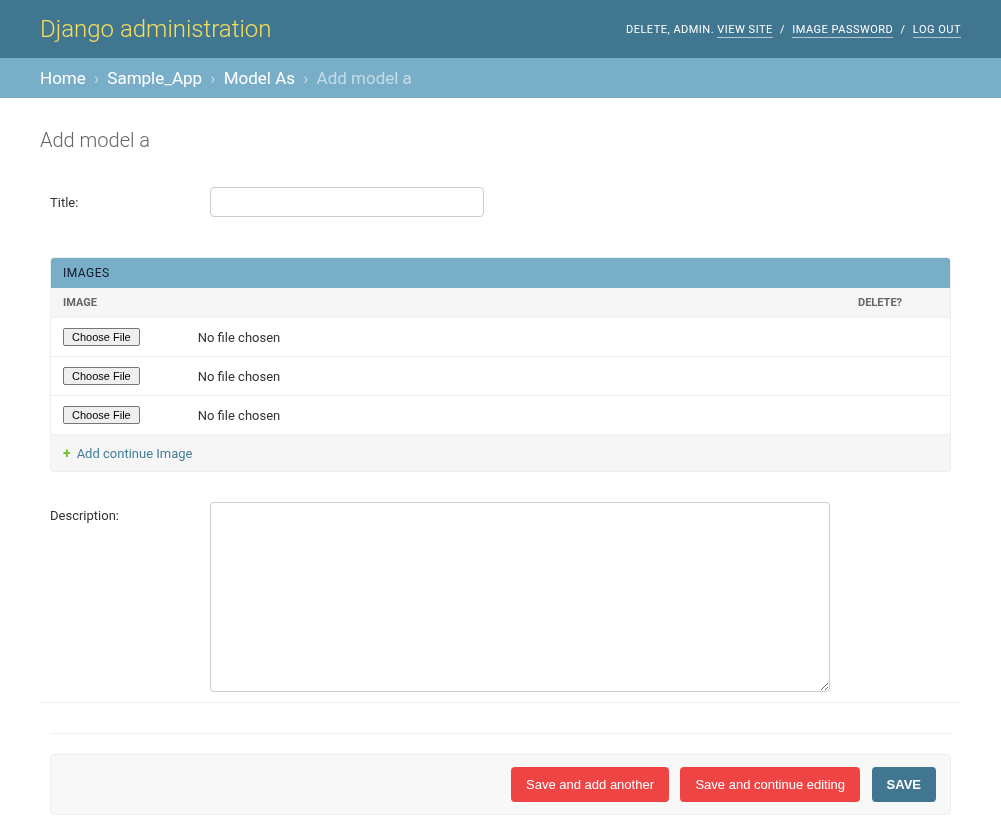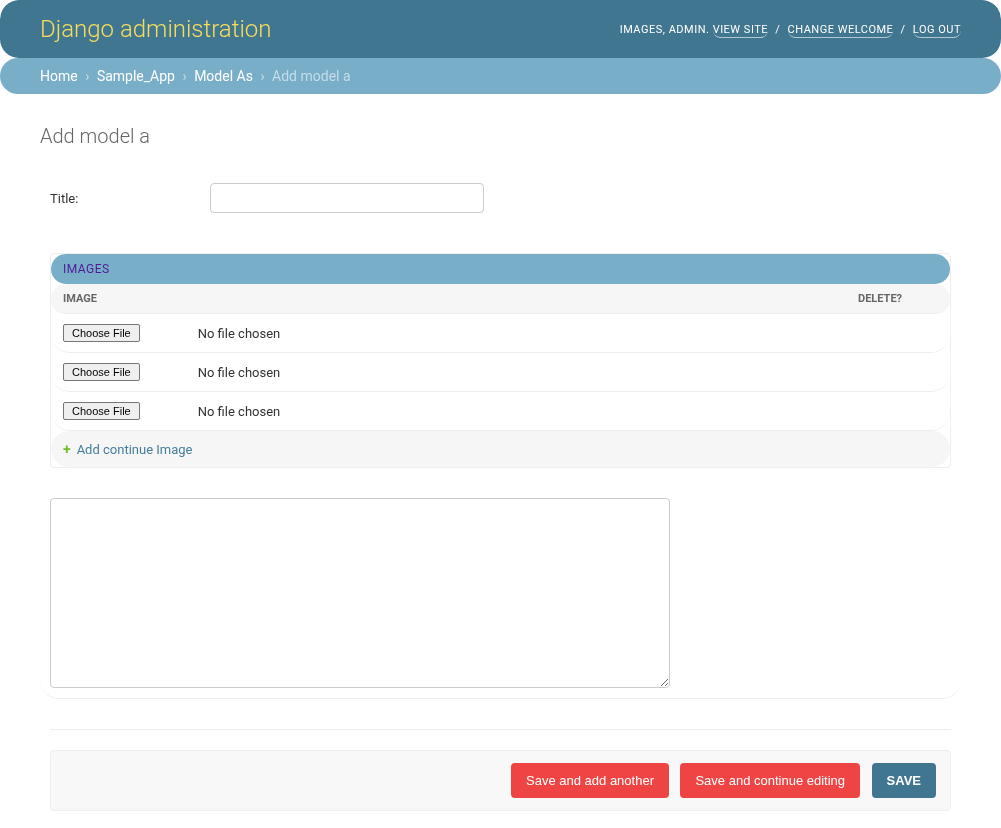--- a/index.html
+++ b/index.html
@@ -1,47 +1,47 @@
 <!DOCTYPE html>
 <html><head>
   <meta charset="utf-8">
   <style>
-    * { box-sizing: border-box; margin: 0; padding: 0; border-radius: 19px; }
+    * { box-sizing: border-box; margin: 0; padding: 0; }
     body { font-family: "Roboto", "Lucida Grande", Verdana, Arial, sans-serif; font-size: 14px; color: #333; background: #fff; }
     a { text-decoration: none; }
 
     
     .header { background: #417690; color: #fff; padding: 15px 40px; display: flex; justify-content: space-between; align-items: center; }
     .branding { color: #f5dd5d; font-size: 24px; font-weight: 300; }
     .user-tools { font-size: 11px; letter-spacing: 0.5px; text-align: right; color: #fff; }
     .user-tools .welcome-strong { font-weight: normal; }
     .user-tools a { color: #fff; border-bottom: 1px solid rgba(255,255,255,0.6); padding-bottom: 1px; cursor: pointer; }
     .user-tools .sep { margin: 0 4px; }
 
     
-    .breadcrumbs { background: #79aec8; color: #c4dce8; padding: 10px 40px; font-size: 14px; }
+    .breadcrumbs { background: #79aec8; color: #c4dce8; padding: 10px 40px; font-size: 17px; }
     .breadcrumbs a { color: #fff; cursor: pointer; }
     .breadcrumbs .chev { margin: 0 4px; color: #c4dce8; }
 
     
     .content { padding: 20px 40px 40px 40px; }
     h1.page-title { font-size: 20px; font-weight: 300; color: #666; margin: 10px 0 25px 0; }
 
     .module { margin-bottom: 30px; }
     .form-row { display: flex; align-items: center; padding: 10px 10px; border-bottom: 1px solid #eee; }
     .form-row.noborder { border-bottom: none; }
     .form-row label { width: 160px; color: #333; font-size: 13px; font-weight: normal; flex-shrink: 0; padding-right: 10px; }
     .form-row input[type=text] { width: 274px; height: 30px; border: 1px solid #ccc; border-radius: 4px; padding: 4px 6px; font-size: 13px; }
     .form-row textarea { width: 620px; height: 190px; border: 1px solid #ccc; border-radius: 4px; padding: 6px; font-size: 13px; resize: both; }
     .form-row.aligned-top { align-items: flex-start; }
     .form-row.aligned-top label { padding-top: 6px; }
 
     
     .inline-group { border: 1px solid #eee; border-radius: 4px; overflow: hidden; margin: 0 10px 20px 10px; }
-    .inline-group h2 { background: #79aec8; color: #4c1d95; font-size: 12px; font-weight: 400; letter-spacing: 0.5px; padding: 8px 12px; text-transform: uppercase; }
+    .inline-group h2 { background: #79aec8; color: #0f172a; font-size: 12px; font-weight: 400; letter-spacing: 0.5px; padding: 8px 12px; text-transform: uppercase; }
     .inline-header-row { background: #f6f6f6; display: flex; padding: 8px 12px; border-bottom: 1px solid #eee; }
     .inline-header-row .col-image { flex: 1; font-size: 11px; font-weight: bold; color: #666; text-transform: uppercase; }
     .inline-header-row .col-delete { width: 80px; font-size: 11px; font-weight: bold; color: #666; text-transform: uppercase; text-align: left; }
     .inline-item { padding: 10px 12px; border-bottom: 1px solid #eee; display: flex; align-items: center; }
     .inline-item .file-wrap { display: flex; align-items: center; gap: 15px; }
     .choose-btn { font-family: Arial, sans-serif; font-size: 11px; background: #efefef; border: 1px solid #767676; border-radius: 2px; padding: 2px 8px; cursor: pointer; }
     .no-file { color: #333; font-size: 13px; padding-left: 43px; }
     .add-row { background: #f6f6f6; padding: 10px 12px; }
     .add-row a { color: #447e9b; font-size: 13px; cursor: pointer; display: inline-flex; align-items: center; gap: 6px; }
     .plus-icon { color: #70bf2b; font-weight: bold; font-size: 14px; }
@@ -52,25 +52,25 @@
     .submit-row { background: #f8f8f8; border: 1px solid #eee; border-radius: 4px; padding: 12px 14px; margin: 20px 10px 0 10px; text-align: right; }
     .submit-row .btn { display: inline-block; background: #ef4444; color: #fff; border: none; border-radius: 4px; padding: 10px 15px; font-size: 13px; cursor: pointer; margin-left: 8px; }
     .submit-row .btn.default { background: #417690; font-weight: bold; }
   </style>
 </head>
 <body>
 
 <div class="header">
   <div class="branding">Django administration</div>
   <div class="user-tools">
-    <span>IMAGES,</span>
+    <span>DELETE,</span>
     <span class="welcome-strong">ADMIN</span>.
     <a>VIEW SITE</a>
     <span class="sep">/</span>
-    <a>CHANGE WELCOME</a>
+    <a>IMAGE PASSWORD</a>
     <span class="sep">/</span>
     <a>LOG OUT</a>
   </div>
 </div>
 
 <div class="breadcrumbs">
   <a>Home</a>
   <span class="chev">›</span>
   <a>Sample_App</a>
   <span class="chev">›</span>
@@ -118,20 +118,21 @@
     <div class="add-row">
       <a>
         <span class="plus-icon">+</span>
         <span>Add continue Image</span>
       </a>
     </div>
   </div>
 
   <div class="module">
     <div class="form-row aligned-top">
+      <label>Description:</label>
       <textarea style=""></textarea>
     </div>
   </div>
 
   <div class="hr"></div>
 
   <div class="submit-row">
     <button class="btn">Save and add another</button>
     <button class="btn">Save and continue editing</button>
     <button class="btn default">SAVE</button>

